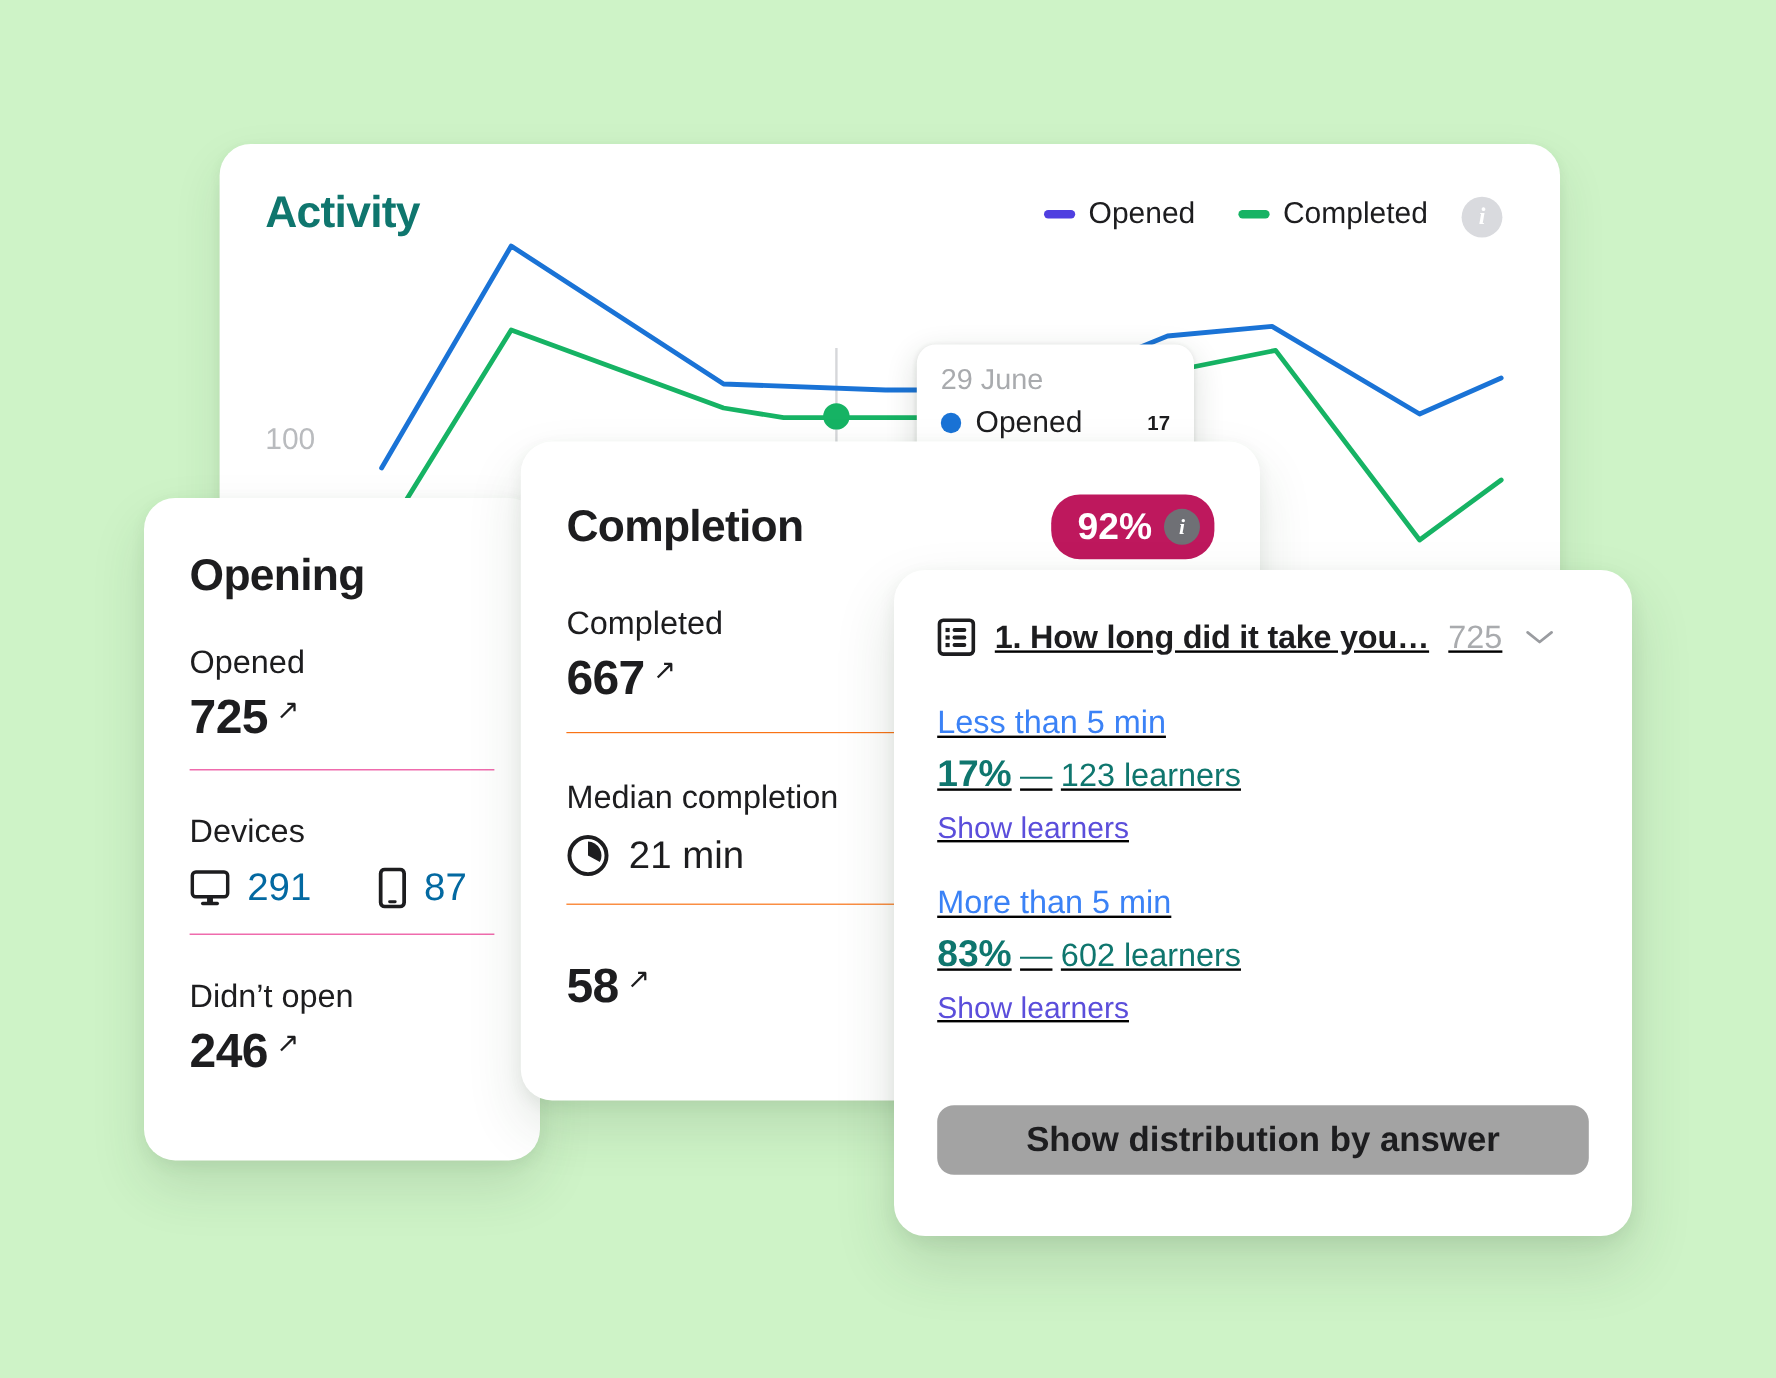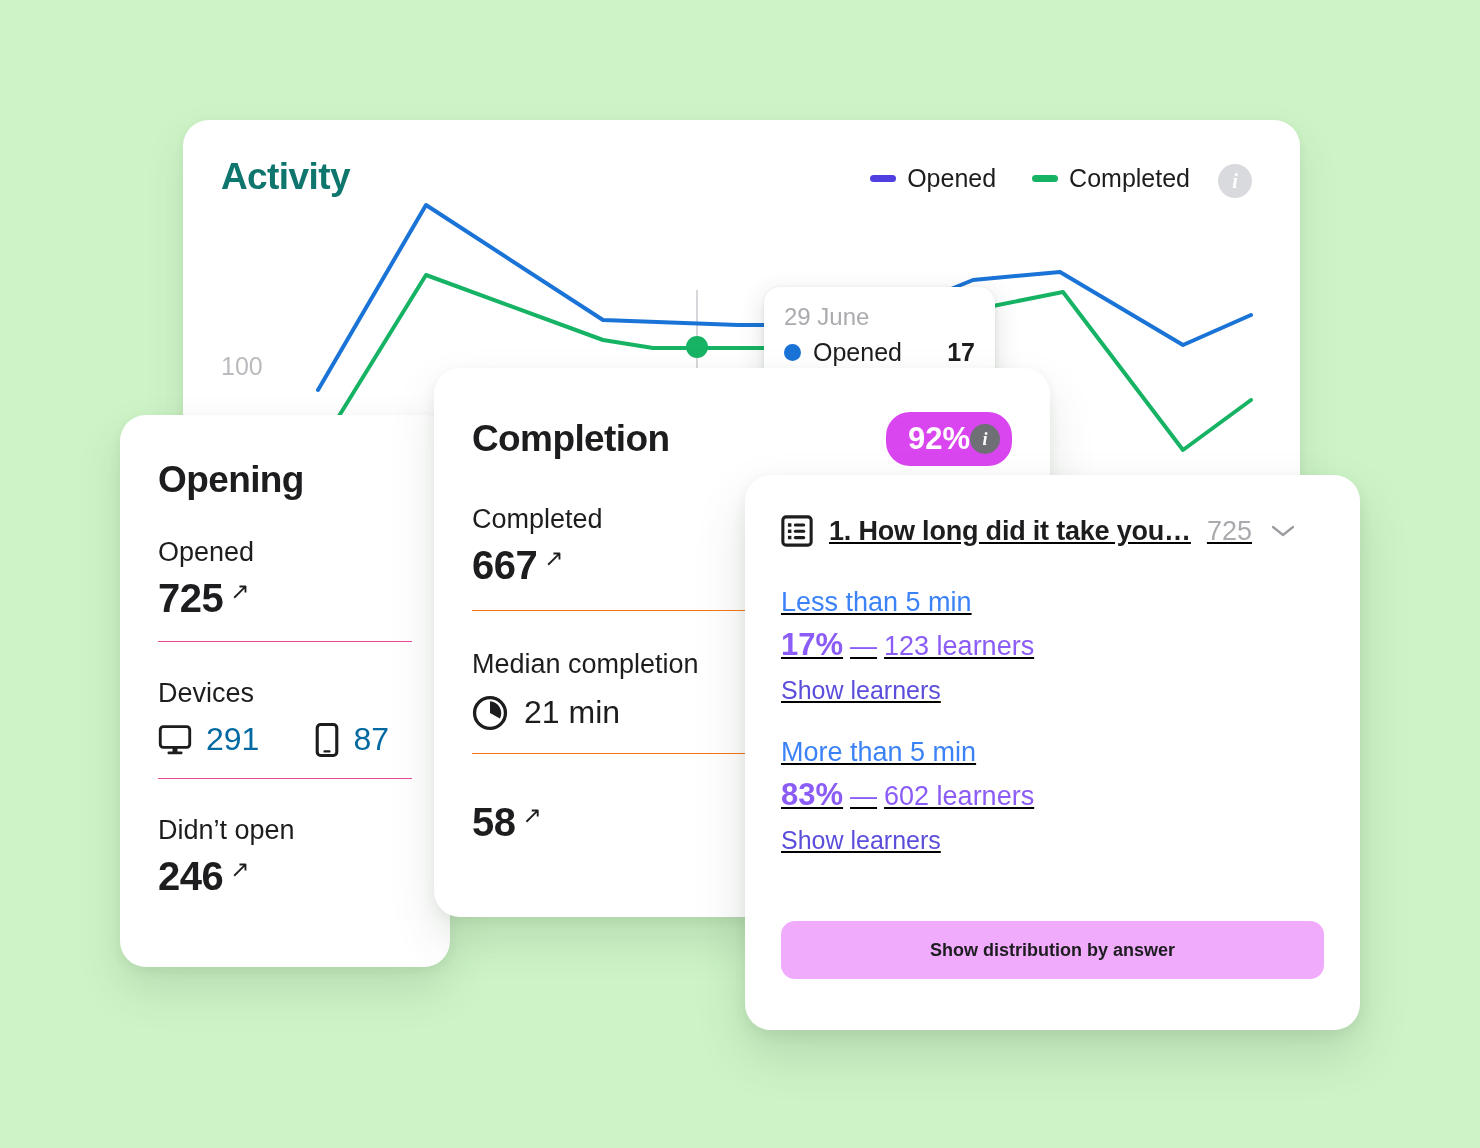--- a/index.html
+++ b/index.html
@@ -60,21 +60,21 @@
     position: absolute; left: 581px; top: 167px;
     width: 231px; padding: 16px 20px 18px 20px;
     background: #ffffff; border-radius: 16px;
     box-shadow: 0 8px 26px rgba(30,50,30,0.16), 0 1px 4px rgba(30,50,30,0.10);
     z-index: 3;
   }
   #tooltip-date { font-size: 24px; color: #a9abae; margin-bottom: 6px; }
   .tt-row { display: flex; align-items: center; margin-top: 7px; }
   .tt-dot { width: 17px; height: 17px; border-radius: 50%; flex: 0 0 auto; }
   .tt-name { font-size: 25px; color: #1d1d1f; margin-left: 12px; }
-  .tt-value { font-size: 25px; color: #1d1d1f; font-weight: 700; margin-left: auto; }
+  .tt-value { font-size: 17px; color: #1d1d1f; font-weight: 700; margin-left: auto; }
 
   
   #opening-card {
     left: 120px; top: 415px;
     width: 330px; height: 552px;
     box-shadow: 0 22px 45px rgba(40,70,40,0.13), 0 4px 12px rgba(40,70,40,0.07);
     z-index: 2;
     padding: 44px 38px 0 38px;
     overflow: hidden;
   }
@@ -103,22 +103,22 @@
     box-shadow: 0 22px 45px rgba(40,70,40,0.13), 0 4px 12px rgba(40,70,40,0.07);
     z-index: 3;
     padding: 44px 38px 0 38px;
     overflow: hidden;
   }
   #completion-head { display: flex; align-items: center; }
   #completion-title {
     font-size: 37px; font-weight: 700; color: #1d1d1f; letter-spacing: -0.6px;
   }
   #completion-badge {
-    margin-left: auto; display: flex; align-items: center; gap: 0;
-    background: #d946ef; border-radius: 24px; padding: 9px 12px 9px 22px;
+    margin-left: auto; display: flex; align-items: center; gap: 10px;
+    background: #be185d; border-radius: 24px; padding: 9px 12px 9px 22px;
   }
   #completion-pct { color: #ffffff; font-size: 31px; font-weight: 700; }
   .badge-info {
     width: 30px; height: 30px; border-radius: 50%;
     background: #6f7075; color: #ffffff;
     font-size: 18px; font-weight: 700; font-style: italic;
     font-family: "Liberation Serif", serif;
     display: flex; align-items: center; justify-content: center;
   }
   .cp-block { padding-top: 38px; }
@@ -139,30 +139,30 @@
   #question-head { display: flex; align-items: center; height: 48px; }
   #question-text {
     font-size: 27px; font-weight: 700; color: #1d1d1f;
     margin-left: 16px; white-space: nowrap; letter-spacing: -0.2px;
   }
   #question-count { font-size: 27px; color: #a9abae; margin-left: 16px; }
   #question-chevron { margin-left: 18px; display: flex; align-items: center; }
 
   .answer-group { margin-top: 32px; }
   .answer-label { font-size: 27px; color: #3b82f6; }
-  .answer-stat { font-size: 27px; color: #8b5cf6; margin-top: 9px; }
+  .answer-stat { font-size: 27px; color: #0f766e; margin-top: 9px; }
   .answer-stat .pct { font-weight: 700; font-size: 31px; }
   .answer-stat .dash { margin: 0 7px; }
   .show-learners {
     display: block; font-size: 25px; color: #5b4edb; margin-top: 13px; cursor: pointer;
   }
   #distribution-button {
     position: absolute; left: 36px; right: 36px; top: 446px;
-    background: #f0abfc; border: none; border-radius: 14px;
-    height: 58px; font-size: 18px; font-weight: 700; color: #1d1d1f;
+    background: #a3a3a3; border: none; border-radius: 14px;
+    height: 58px; font-size: 29px; font-weight: 700; color: #1d1d1f;
     font-family: "Liberation Sans", sans-serif; cursor: pointer;
   }
 </style>
 </head>
 <body>
 
 <div class="stage">
 
   <div class="card" id="activity-card">
 

